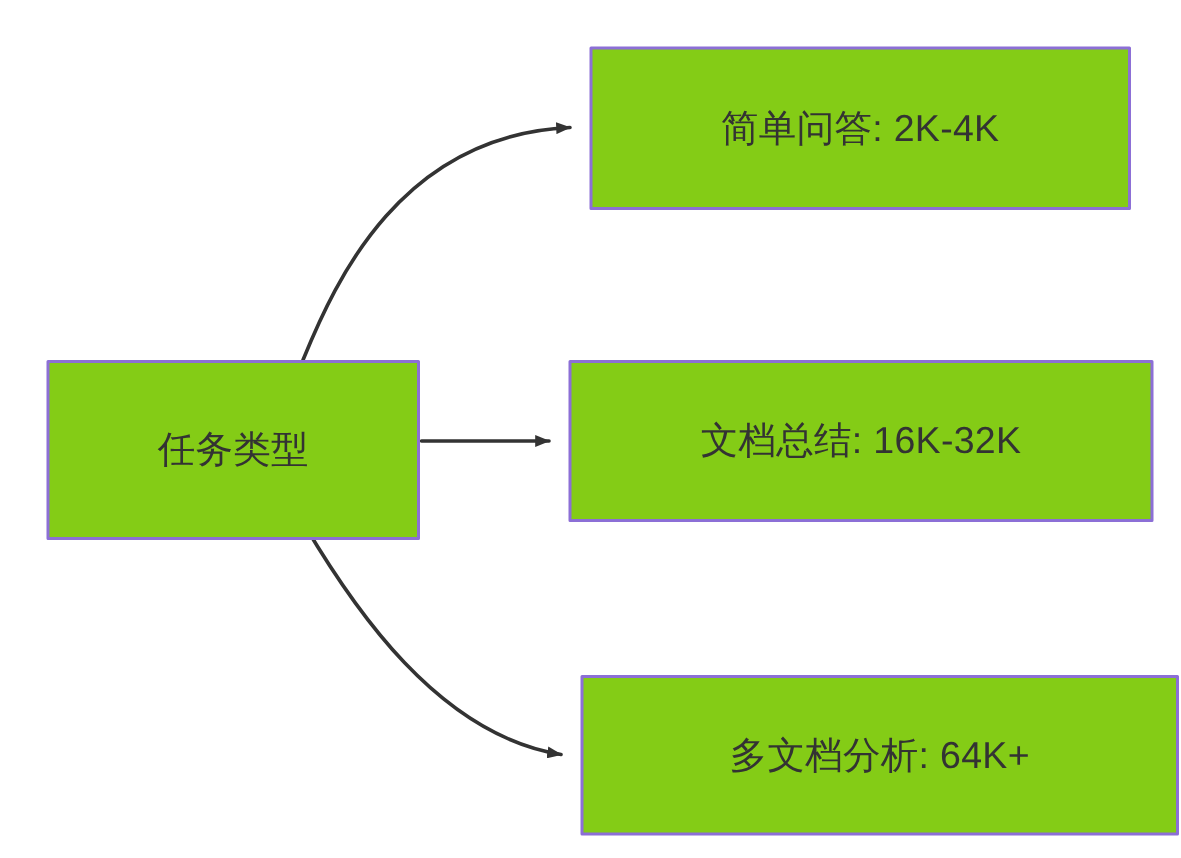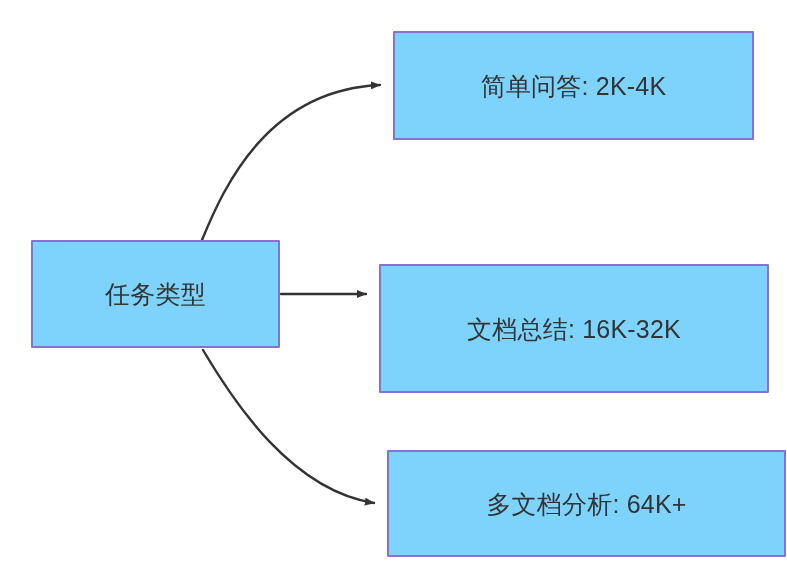--- a/index.html
+++ b/index.html
@@ -26,55 +26,54 @@
     position: absolute;
     left: 0;
     top: 0;
     width: 787px;
     height: 572px;
     pointer-events: none;
   }
   .node {
     position: absolute;
     box-sizing: border-box;
-    background: #7dd3fc;
+    background: #84cc16;
     border: 2px solid #8c6fd6;
     border-radius: 1px;
     display: flex;
     align-items: center;
     justify-content: center;
     color: #333333;
     font-size: 25px;
     line-height: 1.2;
     letter-spacing: 0.2px;
     white-space: nowrap;
   }
   .node-label {
     display: block;
     text-align: center;
   }
   
   #node-source {
     left: 31px;
     top: 240px;
     width: 249px;
-    height: 108px;
+    height: 120px;
   }
   #node-simple-qa {
     left: 393px;
     top: 31px;
     width: 361px;
     height: 109px;
   }
   #node-doc-summary {
     left: 379px;
     top: 240px;
     width: 390px;
-    height: 129px;
-    margin-top: 24px;
+    height: 108px;
   }
   #node-multi-doc {
     left: 387px;
     top: 450px;
     width: 399px;
     height: 107px;
   }
 </style>
 </head>
 <body>

